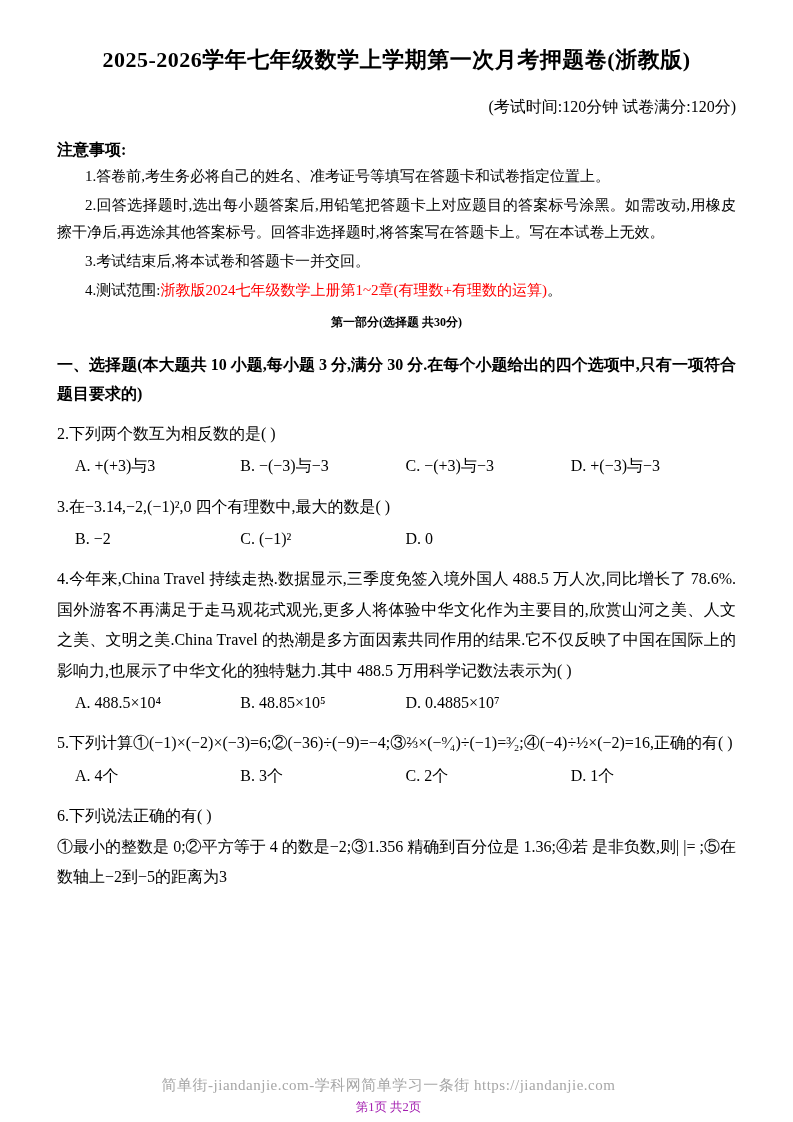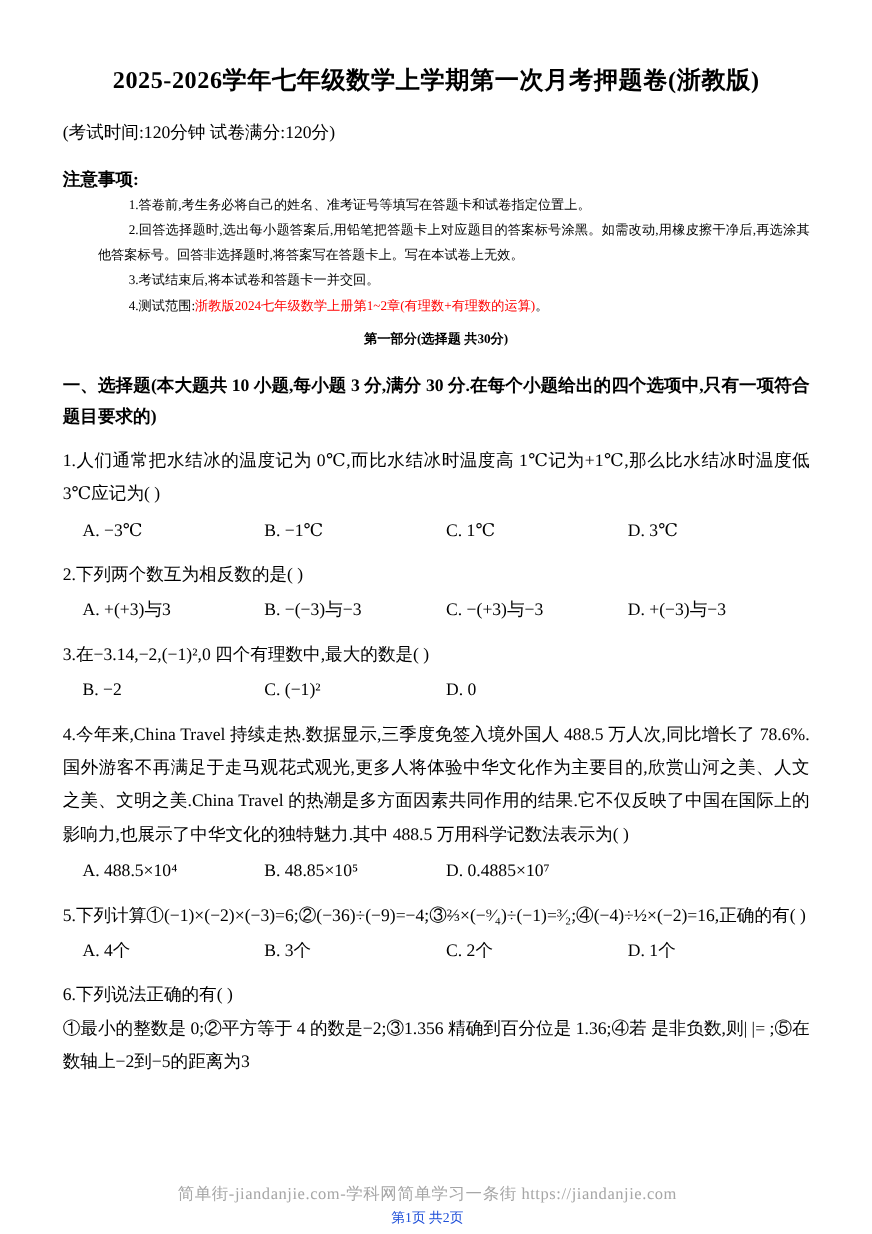--- a/index.html
+++ b/index.html
@@ -14,40 +14,39 @@
   .page {
     width: 793px; height: 1122px;
     padding: 34px 57px 0 57px;
     position: relative;
   }
   .title {
     text-align: center;
     font-size: 22px;
     font-weight: bold;
     line-height: 1.35;
-    margin-top: 24px;
+    margin-top: 11px;
     letter-spacing: 0.5px;
   }
   .subtitle {
-    text-align: left;
+    text-align: right;
     font-size: 16px;
     margin-top: 22px;
   }
   .notice-heading {
     font-size: 16px;
     font-weight: bold;
     margin-top: 22px;
   }
   .notice {
-    font-size: 12px;
+    font-size: 15px;
     line-height: 1.8;
     text-indent: 28px;
     text-align: justify;
     margin-top: 2px;
-    margin-left: 32px;
   }
   .red { color: #ff0000; }
   .part-heading {
     text-align: center;
     font-size: 12px;
     font-weight: bold;
     margin-top: 10px;
   }
   .section-intro {
     font-size: 16px;
@@ -79,50 +78,41 @@
     bottom: 6px;
     text-align: center;
   }
   .watermark {
     font-size: 15px;
     color: #a6a6a6;
     letter-spacing: 0.5px;
   }
   .page-number {
     font-size: 12.5px;
-    color: #1d4ed8;
+    color: #a21caf;
     margin-top: 4px;
   }
 </style>
 </head>
 <body>
 
 <div class="page">
 
   <h1 class="title">2025-2026学年七年级数学上学期第一次月考押题卷(浙教版)</h1>
   <div class="subtitle">(考试时间:120分钟  试卷满分:120分)</div>
 
   <div class="notice-heading">注意事项:</div>
   <p class="notice">1.答卷前,考生务必将自己的姓名、准考证号等填写在答题卡和试卷指定位置上。</p>
   <p class="notice">2.回答选择题时,选出每小题答案后,用铅笔把答题卡上对应题目的答案标号涂黑。如需改动,用橡皮擦干净后,再选涂其他答案标号。回答非选择题时,将答案写在答题卡上。写在本试卷上无效。</p>
   <p class="notice">3.考试结束后,将本试卷和答题卡一并交回。</p>
   <p class="notice"><span>4.测试范围:</span><span class="red">浙教版2024七年级数学上册第1~2章(有理数+有理数的运算)</span><span>。</span></p>
 
   <div class="part-heading">第一部分(选择题 共30分)</div>
   <p class="section-intro">一、选择题(本大题共 10 小题,每小题 3 分,满分 30 分.在每个小题给出的四个选项中,只有一项符合题目要求的)</p>
 
-  <div class="question">
-    <p class="stem">1.人们通常把水结冰的温度记为 0℃,而比水结冰时温度高 1℃记为+1℃,那么比水结冰时温度低 3℃应记为(  )</p>
-    <div class="options">
-      <span class="opt">A. −3℃</span>
-      <span class="opt">B. −1℃</span>
-      <span class="opt">C. 1℃</span>
-      <span class="opt">D. 3℃</span>
-    </div>
-  </div>
 
   <div class="question">
     <p class="stem">2.下列两个数互为相反数的是(  )</p>
     <div class="options">
       <span class="opt">A. +(+3)与3</span>
       <span class="opt">B. −(−3)与−3</span>
       <span class="opt">C. −(+3)与−3</span>
       <span class="opt">D. +(−3)与−3</span>
     </div>
   </div>

